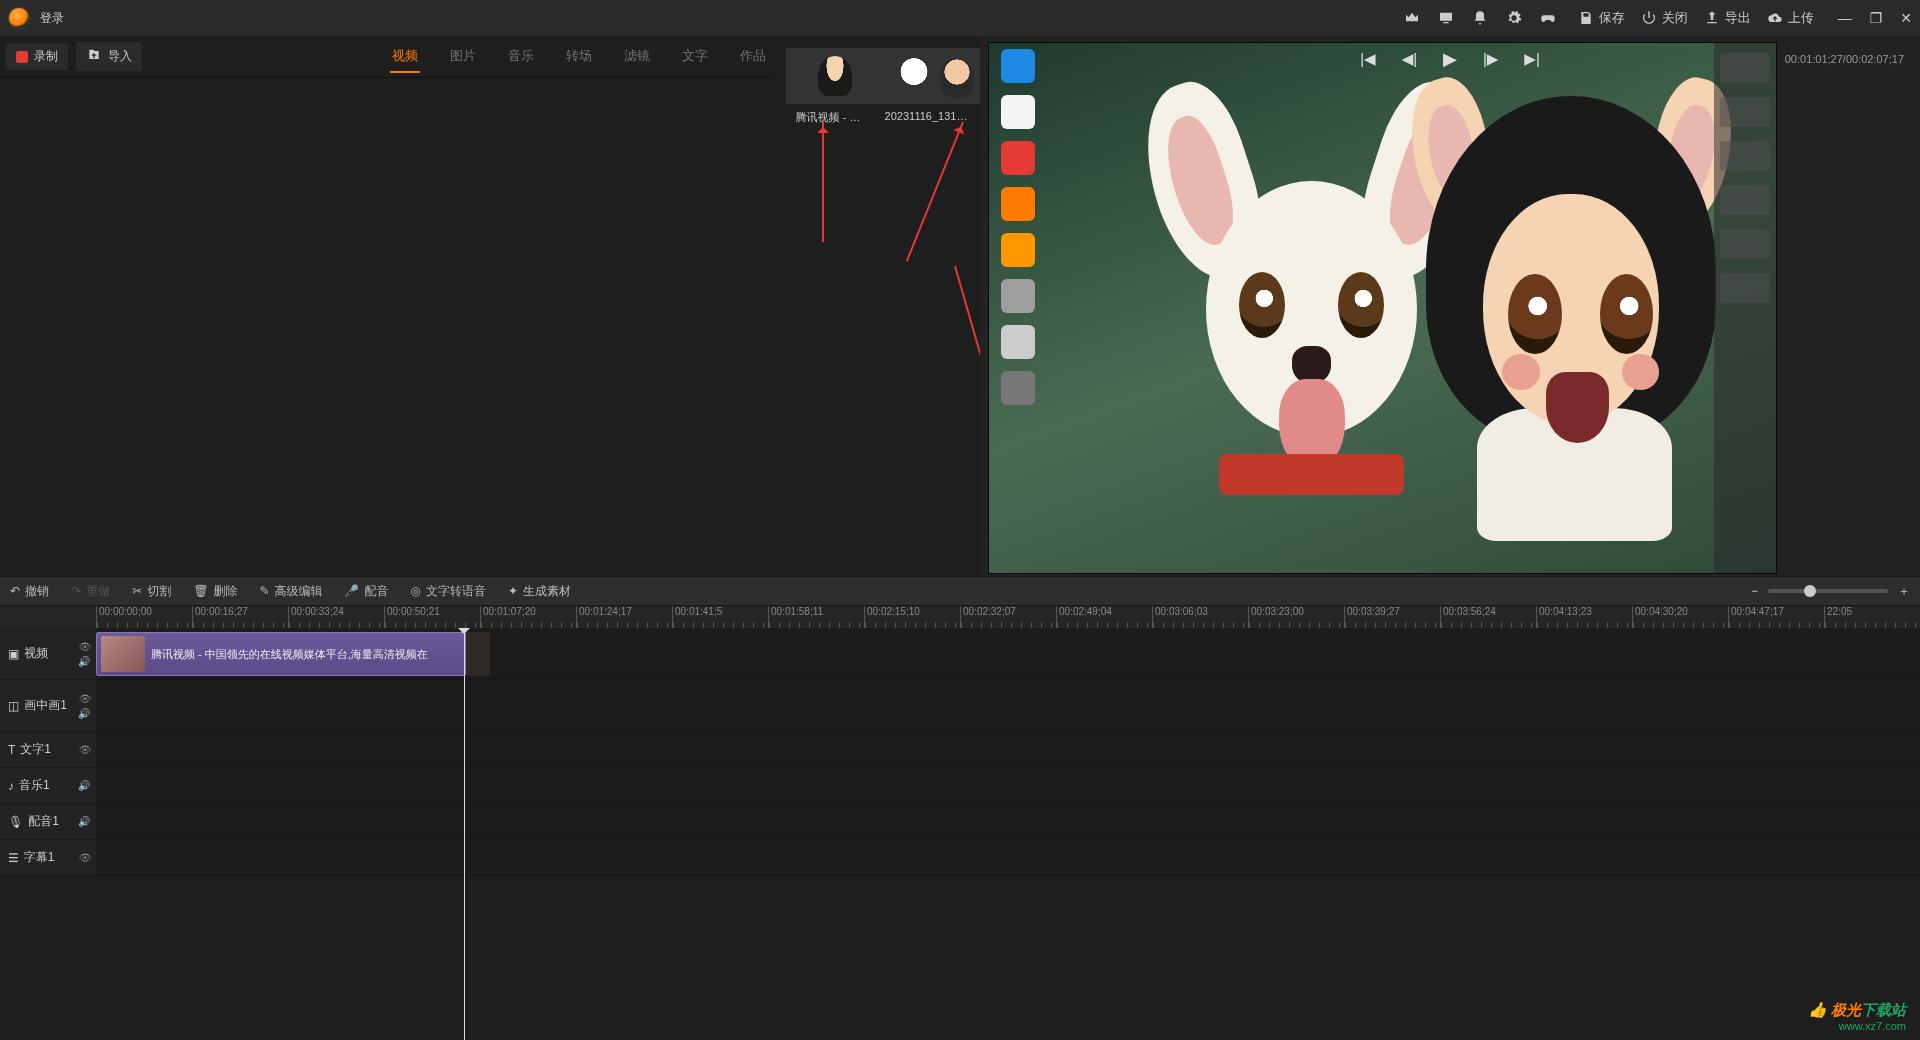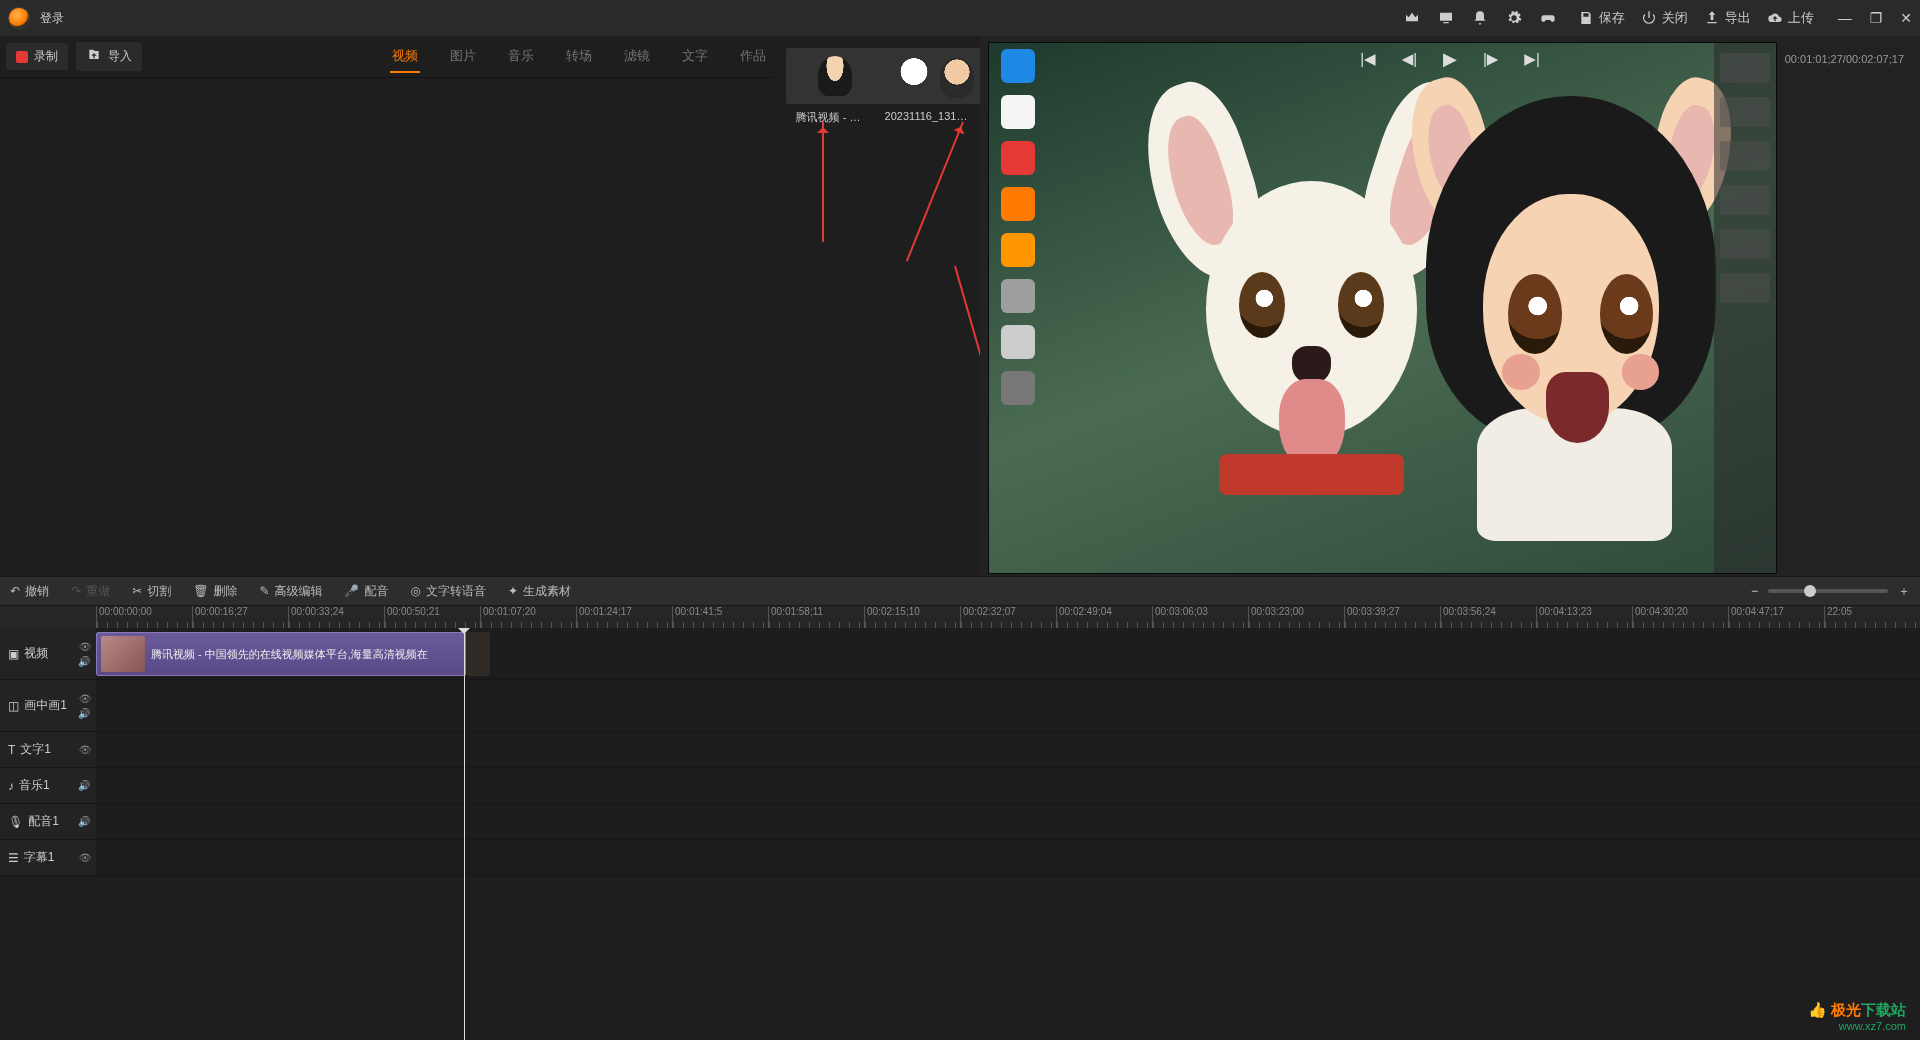--- a/index.html
+++ b/index.html
@@ -90,21 +90,21 @@
 .track{height:52px;display:flex;border-bottom:1px solid #161616}
 .track.small{height:36px}
 .track-head{width:74px;background:#232323;display:flex;align-items:center;gap:5px;padding-left:8px;color:#ccc;font-size:12px}
 .track-ctrl{width:22px;display:flex;flex-direction:column;align-items:center;justify-content:center;gap:4px;background:#232323}
 .track-ctrl span{font-size:10px;color:#888;cursor:pointer}
 .track-body{flex:1;background:#1c1c1c;position:relative}
 .clip{position:absolute;left:0;top:4px;height:44px;background:linear-gradient(#6b5a9a,#5a4a88);border:1px solid #8877bb;border-radius:2px;padding:2px 4px;color:#eee;font-size:11px;overflow:hidden;display:flex;align-items:center;gap:6px}
 .clip .cthumb{width:44px;height:36px;background:linear-gradient(135deg,#b88,#855);border-radius:2px;flex-shrink:0}
 .clip2{position:absolute;top:4px;height:44px;background:#2f2a25;border-radius:2px}
 .watermark{position:absolute;right:14px;bottom:8px;text-align:right;font-size:15px;pointer-events:none}
-.watermark .l1{color:#1ea760;font-weight:bold;}
+.watermark .l1{color:#1ea760;font-weight:bold;font-style:italic}
 .watermark .l1 b{color:#ff7a00}
 .watermark .l2{color:#1ea760;font-size:11px}
 svg{width:16px;height:16px;fill:currentColor}
 </style>
 </head>
 <body>
 
 <div class="titlebar">
   <div class="titlebar-left">
     <div class="logo"></div>

